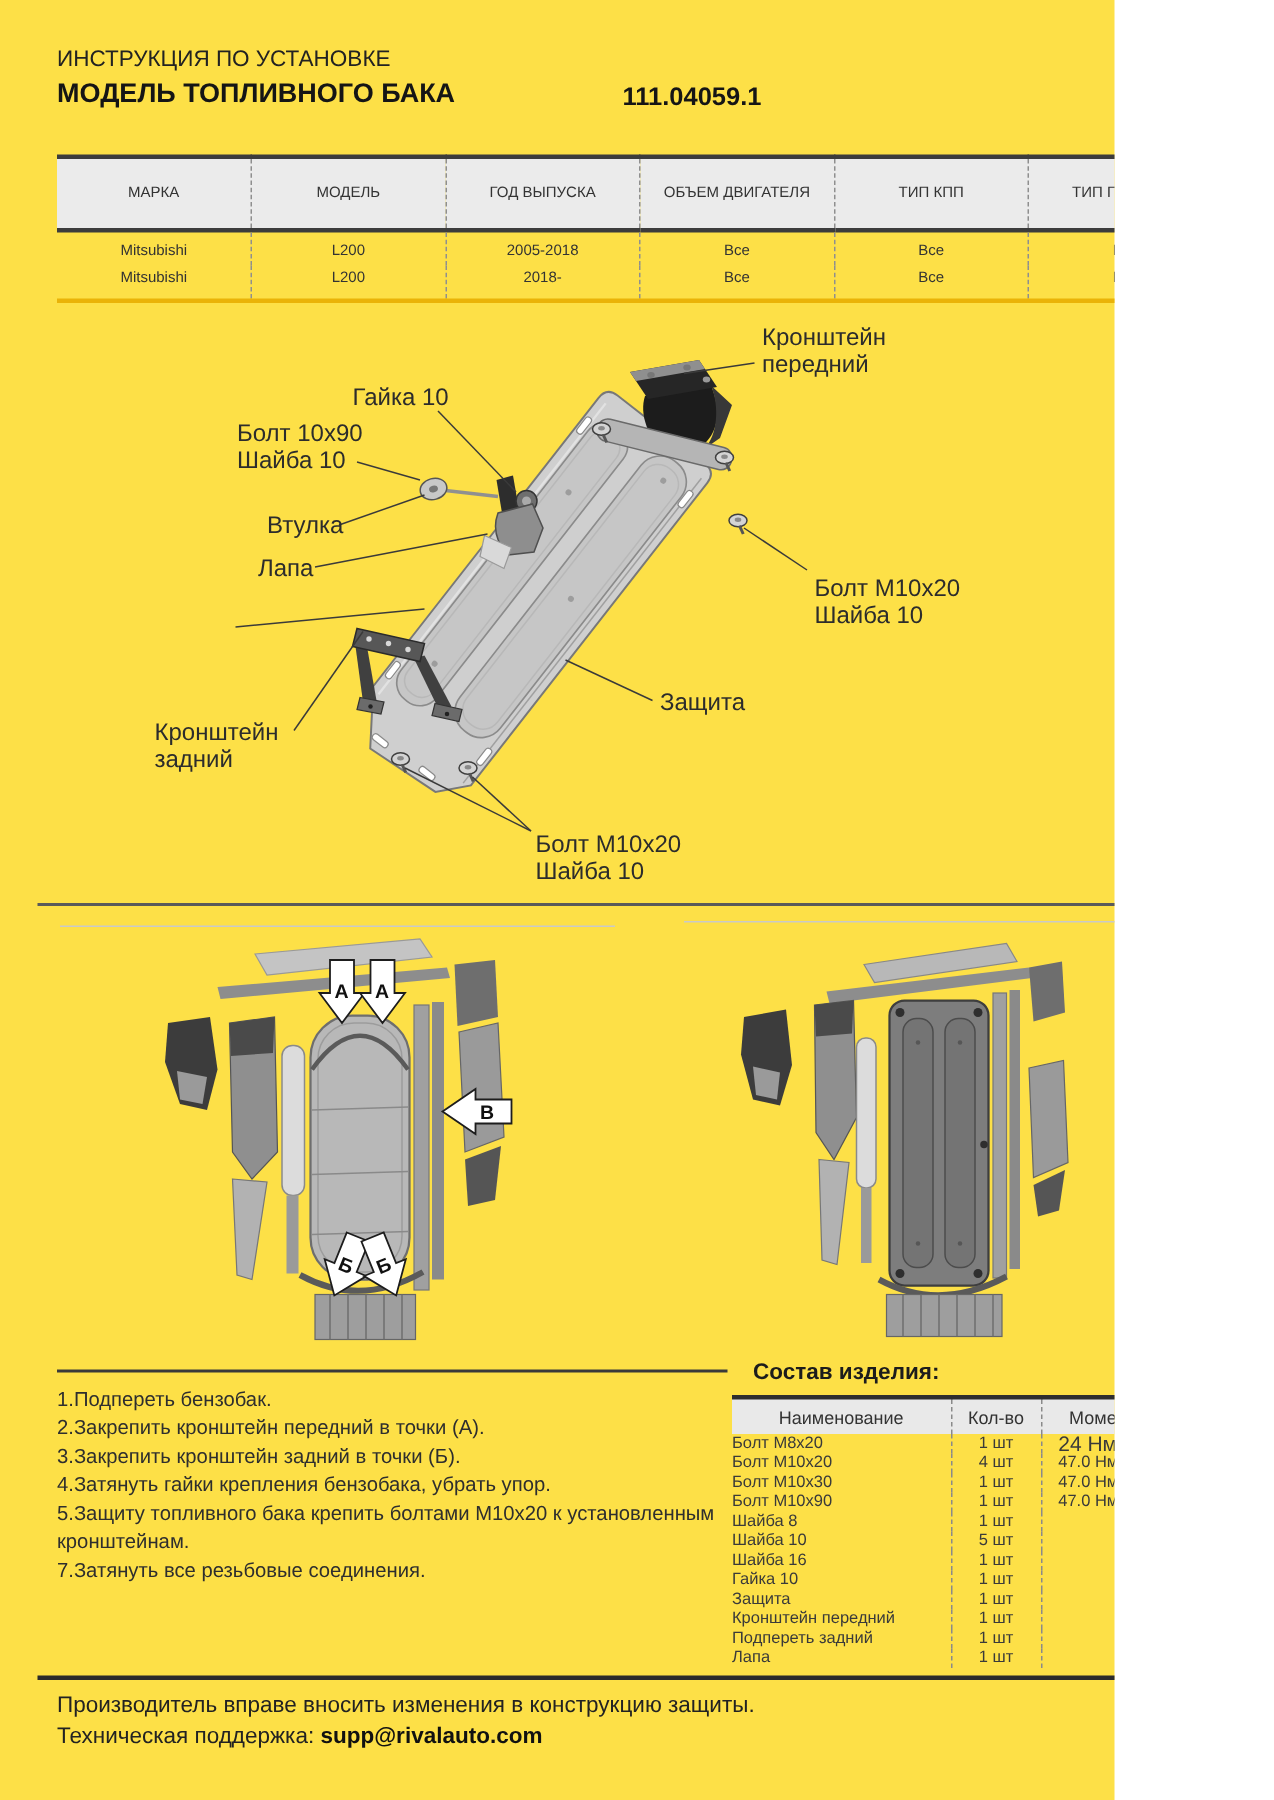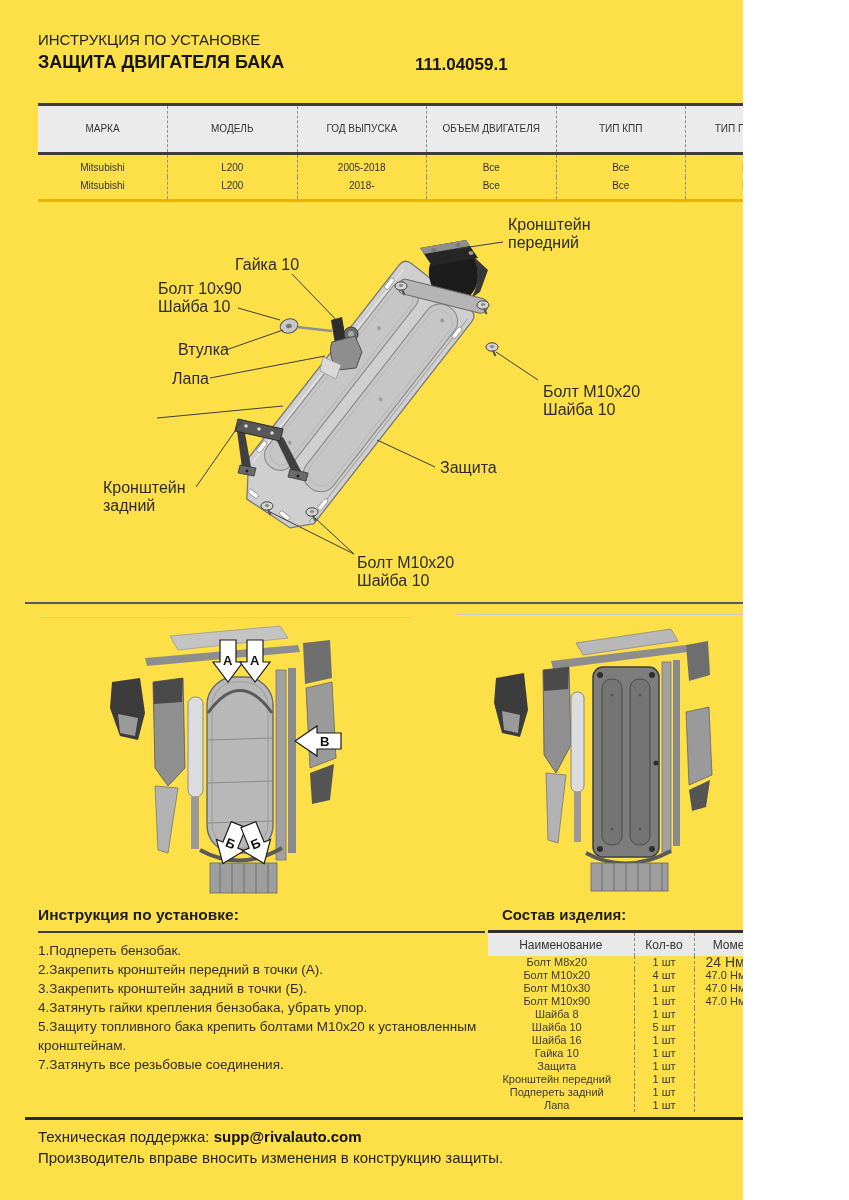--- a/index.html
+++ b/index.html
@@ -41,37 +41,37 @@
   .instructions .rule{border:none;border-top:2px solid #3a3a3a;margin:7px 0 8px 0;}
   .steps{font-size:13.5px;line-height:19px;color:#2e2e2e;}
 
   
   .parts-wrap{position:absolute;left:488px;top:906px;width:334px;}
   .parts-wrap h3{margin:0 0 7px 14px;font-size:15px;font-weight:bold;color:#1c1c1c;}
   table.parts{width:334px;border-collapse:collapse;table-layout:fixed;border-top:3px solid #2e2e2e;}
   table.parts th{background:#e9e9e9;font-weight:normal;font-size:12px;height:23px;padding:0;color:#333;}
   table.parts th + th, table.parts td + td{border-left:1px dashed #8a8a8a;}
   table.parts td{font-size:11px;height:13px;line-height:13px;padding:0;color:#3a3a3a;}
-  .p-name{text-align:center;padding-right:8px !important;}
+  .p-name{text-align:left;padding-right:8px !important;}
   .p-qty{text-align:center;}
   .p-torque{text-align:left;padding-left:11px !important;}
   .torque-big{font-size:14px !important;}
 
   
   .rule-bottom{position:absolute;left:25px;top:1117px;width:795px;height:3px;background:#2b2b2b;}
   .footer{position:absolute;left:38px;top:1126px;font-size:15px;line-height:21px;color:#222;}
   .footer b{color:#111;}
 </style>
 </head>
 <body>
 
 <div class="page">
 
   <div class="hdr-sub">ИНСТРУКЦИЯ ПО УСТАНОВКЕ</div>
-  <div class="hdr-title">ЗАЩИТА ДВИГАТЕЛЯ БАКА</div>
+  <div class="hdr-title">МОДЕЛЬ ТОПЛИВНОГО БАКА</div>
   <div class="hdr-part">111.04059.1</div>
 
   <div class="spec-wrap">
     <table class="spec">
       <thead>
         <tr>
           <th>МАРКА</th>
           <th>МОДЕЛЬ</th>
           <th>ГОД ВЫПУСКА</th>
           <th>ОБЪЕМ ДВИГАТЕЛЯ</th>
@@ -284,21 +284,20 @@
     <rect x="217" y="45" width="7" height="186" fill="#8a8a8a"></rect>
     <path d="M230,97 L253,92 L256,160 L233,170 Z" fill="#9a9a9a" stroke="#666" stroke-width="0.8"></path>
     <path d="M233,175 L254,165 L250,192 L236,196 Z" fill="#555"></path>
     <path d="M230,30 L252,26 L254,60 L233,66 Z" fill="#6e6e6e"></path>
     <path d="M130,238 Q170,260 215,236" stroke="#5a5a5a" stroke-width="4" fill="none"></path>
     <rect x="135" y="248" width="77" height="28" fill="#9e9e9e" stroke="#666" stroke-width="0.8"></rect>
     <path d="M146,248 L146,276 M158,248 L158,276 M170,248 L170,276 M182,248 L182,276 M194,248 L194,276 M206,248 L206,276" stroke="#6e6e6e"></path>
   </svg>
 
   <div class="instructions">
-    <h3>Инструкция по установке:</h3>
     <hr class="rule">
     <div class="steps">
       <div>1.Подпереть бензобак.</div>
       <div>2.Закрепить кронштейн передний в точки (А).</div>
       <div>3.Закрепить кронштейн задний в точки (Б).</div>
       <div>4.Затянуть гайки крепления бензобака, убрать упор.</div>
       <div>5.Защиту топливного бака крепить болтами М10х20 к установленным кронштейнам.</div>
       <div>7.Затянуть все резьбовые соединения.</div>
     </div>
   </div>
@@ -378,20 +377,20 @@
           <td class="p-name">Лапа</td>
           <td class="p-qty">1 шт</td>
           <td class="p-torque"></td>
         </tr>
       </tbody>
     </table>
   </div>
 
   <div class="rule-bottom"></div>
   <div class="footer">
+    <div>Производитель вправе вносить изменения в конструкцию защиты.</div>
     <div>
       <span>Техническая поддержка:</span>
       <b>supp@rivalauto.com</b>
     </div>
-    <div>Производитель вправе вносить изменения в конструкцию защиты.</div>
   </div>
 
 </div>
 
 </body></html>

